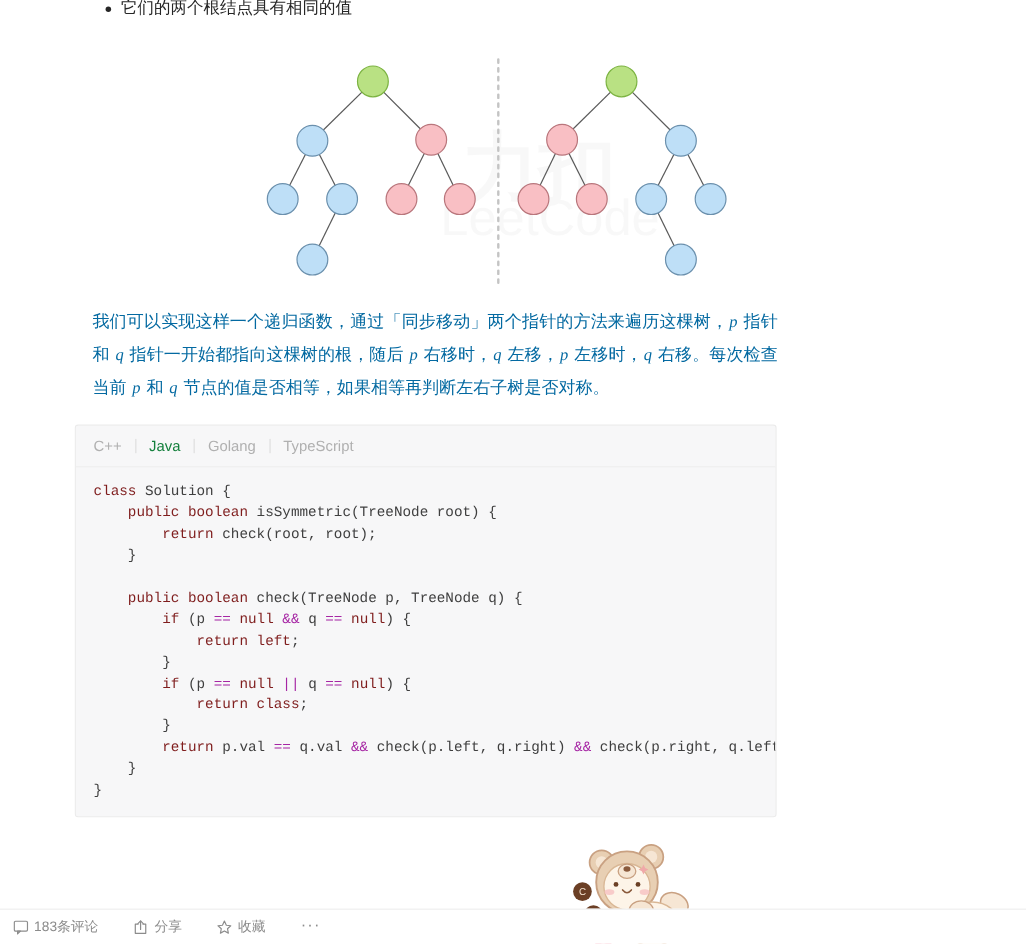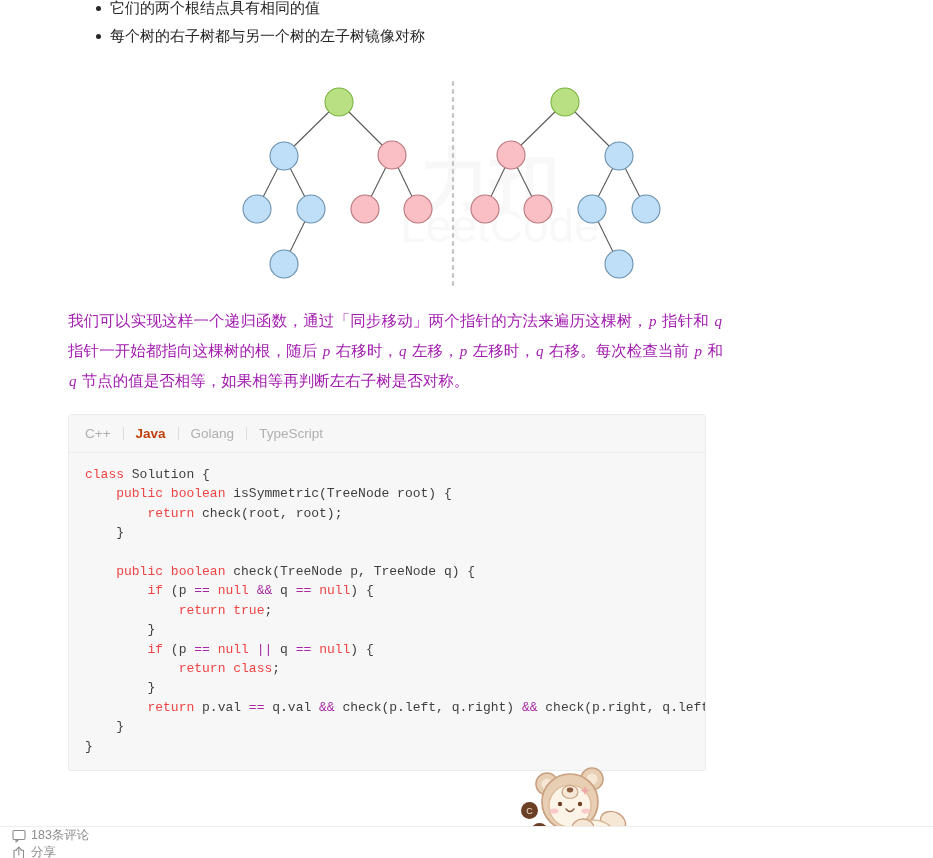--- a/index.html
+++ b/index.html
@@ -59,22 +59,22 @@
     height: 230px;
     margin-top: 24px;
   }
   .figure svg { display: block; }
 
   
   .para {
     padding: 0 84px 0 68px;
     font-size: 15.5px;
     line-height: 30px;
-    color: #a21caf;
-    margin: 0;
+    color: #0369a1;
+    margin: 16px;
     text-align: justify;
   }
   .para.p1 { margin-top: 2px; }
   .para.p2 { margin-top: 14px; }
   .mi {
     font-family: "Liberation Serif", "DejaVu Serif", serif;
     font-style: italic;
     font-size: 15px;
     padding: 0 1px;
   }
@@ -97,59 +97,59 @@
   }
   .codetab {
     font-size: 13.5px;
     color: #b0b0b0;
     padding: 0 12px;
     cursor: pointer;
     white-space: nowrap;
   }
   .codetab:first-child { padding-left: 0; }
   .codetab.active {
-    color: #c2410c;
-    font-weight: 700;
+    color: #15803d;
+    font-weight: 400;
   }
   .tabsep {
     width: 1px;
     height: 13px;
     background: #dcdcdc;
   }
   .codebody {
     padding: 12px 0 14px 0;
     background: #f7f7f8;
   }
   pre.code {
     margin: 0;
     padding: 0 16px;
     font-family: "Liberation Mono", "DejaVu Sans Mono", monospace;
     font-size: 13px;
     line-height: 19.4px;
     color: #3f3f3f;
     white-space: pre;
     overflow: hidden;
   }
-  .kw  { color: #ef4444; }
+  .kw  { color: #7f1d1d; }
   .op  { color: #a626a4; }
 
   
   .bottombar {
     position: absolute;
     left: 0;
     bottom: 0;
     width: 933px;
     height: 32px;
     background: #ffffff;
     border-top: 1px solid #ededed;
     display: flex;
+    align-items: center;
     padding-left: 12px;
     box-sizing: border-box;
     z-index: 30;
-    flex-direction: column;
   }
   .baritem {
     display: flex;
     align-items: center;
     gap: 5px;
     font-size: 12.5px;
     color: #8c8c8c;
     margin-right: 32px;
     cursor: pointer;
     user-select: none;
@@ -196,21 +196,20 @@
   .fab-b { left: 16px; top: 28px; background: #6b3f25; color: #f3e2cf; }
   .fab-c { left: 25px; top: 50px; background: #f7b8c4; color: #ffffff; }
 </style>
 </head>
 <body>
 
 <div class="article">
 
   <ul class="bullets">
     <li><span>它们的两个根结点具有相同的值</span></li>
-    <li><span>每个树的右子树都与另一个树的左子树镜像对称</span></li>
   </ul>
 
   <div class="figure">
     <svg width="933" height="230" viewBox="0 0 933 230">
 
       <g opacity="0.055">
         <text x="490" y="130" font-family="'Liberation Sans',sans-serif" font-size="70" font-weight="700" fill="#8a8a8a" text-anchor="middle">力扣</text>
         <text x="500" y="168" font-family="'Liberation Sans',sans-serif" font-size="46" font-weight="400" fill="#8a8a8a" text-anchor="middle">LeetCode</text>
       </g>
 
@@ -276,21 +275,21 @@
       <span class="codetab">TypeScript</span>
     </div>
     <div class="codebody">
       <pre class="code" id="code-pre"><span class="kw">class</span> Solution {
     <span class="kw">public</span> <span class="kw">boolean</span> isSymmetric(TreeNode root) {
         <span class="kw">return</span> check(root, root);
     }
 
     <span class="kw">public</span> <span class="kw">boolean</span> check(TreeNode p, TreeNode q) {
         <span class="kw">if</span> (p <span class="op">==</span> <span class="kw">null</span> <span class="op">&amp;&amp;</span> q <span class="op">==</span> <span class="kw">null</span>) {
-            <span class="kw">return</span> <span class="kw">true</span>;
+            <span class="kw">return</span> <span class="kw">left</span>;
         }
         <span class="kw">if</span> (p <span class="op">==</span> <span class="kw">null</span> <span class="op">||</span> q <span class="op">==</span> <span class="kw">null</span>) {
             <span class="kw">return</span> <span class="kw">class</span>;
         }
         <span class="kw">return</span> p.val <span class="op">==</span> q.val <span class="op">&amp;&amp;</span> check(p.left, q.right) <span class="op">&amp;&amp;</span> check(p.right, q.left);
     }
 }</pre>
     </div>
   </div>
 

